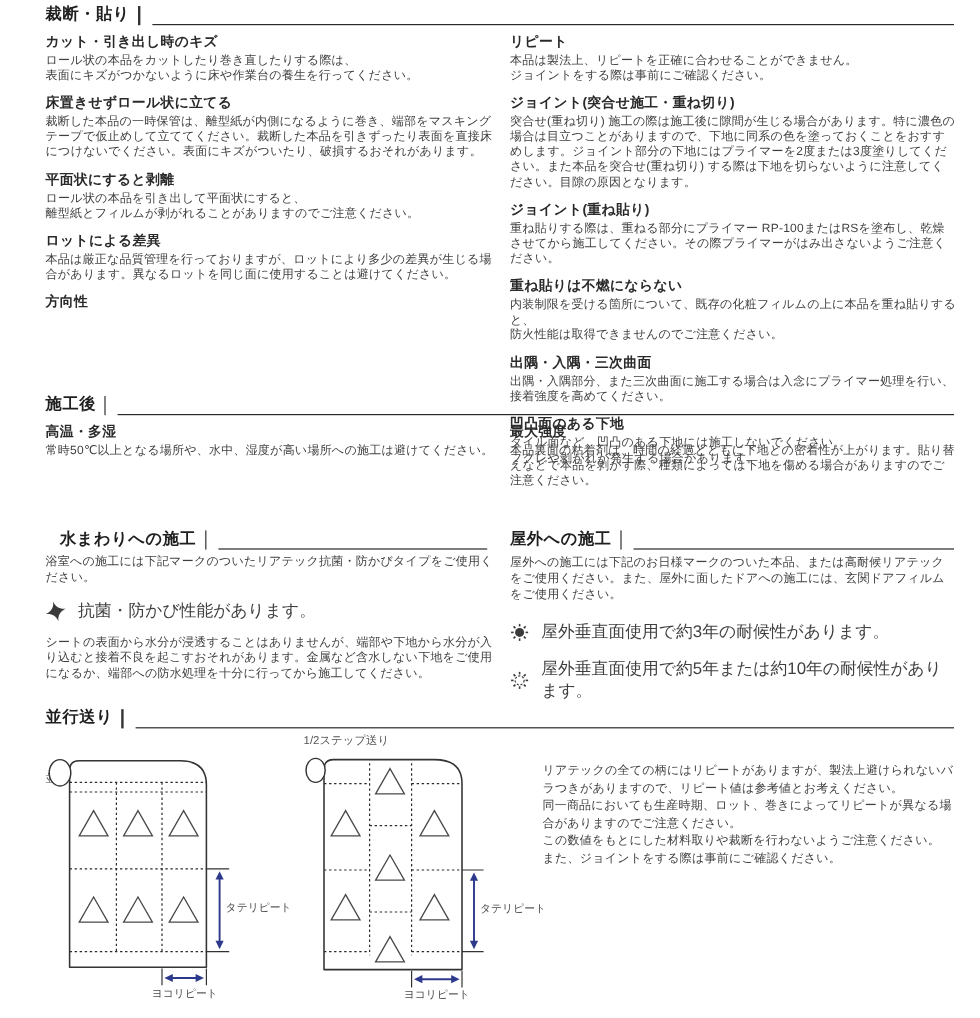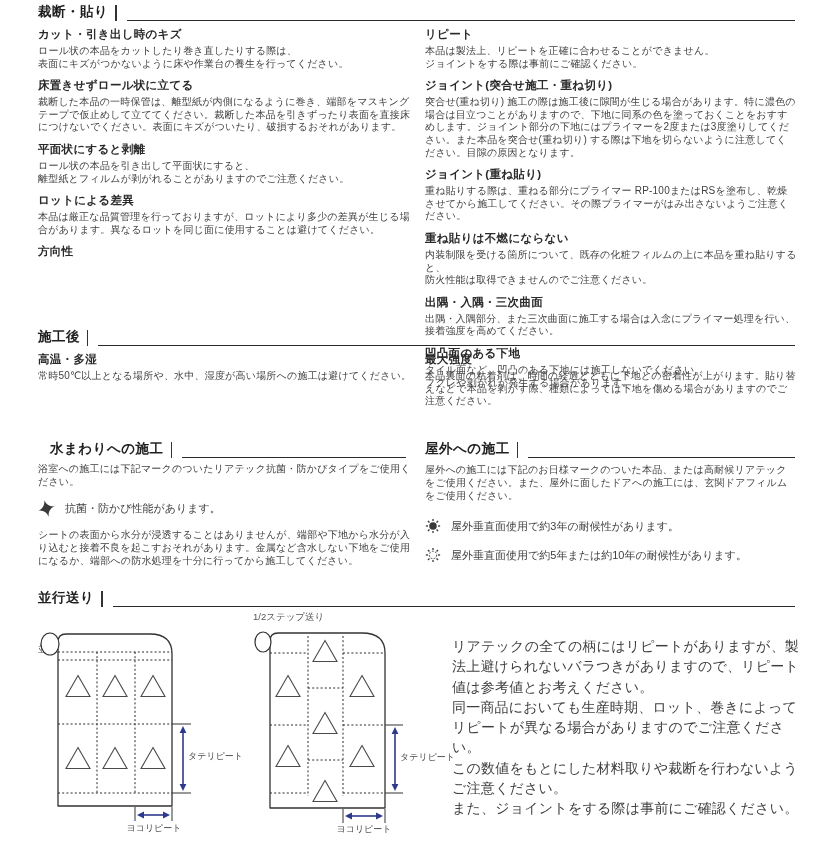--- a/index.html
+++ b/index.html
@@ -19,35 +19,35 @@
   .sec-sep{width:1.2px;height:16px;background:#333;margin:0 10px 0 7px;flex:none;}
   .sec-rule{flex:1;height:1.2px;background:var(--line);}
 
   
   .col{position:absolute;}
   .item{margin-bottom:8px;}
   .item h3{margin:0 0 3px 0;font-size:11.5px;font-weight:bold;color:#2a2a2a;letter-spacing:.3px;}
   .item p{margin:0;font-size:10px;line-height:1.26;white-space:pre-line;letter-spacing:.2px;}
   .body-text{font-size:10px;line-height:1.3;white-space:pre-line;letter-spacing:.2px;}
 
-  .mark-row{display:flex;align-items:center;gap:10px;font-size:11px;margin-top:11px;}
+  .mark-row{display:flex;align-items:center;gap:10px;font-size:14px;margin-top:11px;}
   .mark-row .icn{flex:none;display:inline-flex;}
 
   
   .diagram-label{position:absolute;font-size:9.5px;color:#555;}
   svg{overflow:visible;display:block;}
   .dsvg{position:absolute;}
   .dot{stroke:#2b2b2b;stroke-width:1;stroke-dasharray:2 2.2;fill:none;}
   .thin{stroke:#333;stroke-width:1;}
   .sheet{fill:#fff;stroke:#333;stroke-width:1.3;stroke-linejoin:round;}
   .tri{fill:#fff;stroke:#4a4a4a;stroke-width:1.1;}
   .arrow{stroke:var(--accent-arrow);stroke-width:1.6;}
   .ah{fill:var(--accent-arrow);}
   .dlabel{font-size:9px;fill:#4a4a4a;font-family:"Liberation Sans","DejaVu Sans",sans-serif;}
-  .note{position:absolute;font-size:14px;line-height:1.45;white-space:pre-line;letter-spacing:.2px;}
+  .note{position:absolute;font-size:10px;line-height:1.45;white-space:pre-line;letter-spacing:.2px;}
 </style>
 </head>
 <body>
 
 <div id="page">
 
   <div class="sec-head" style="left:38px;top:3px;width:757px;">
     <span class="sec-title">裁断・貼り</span>
     <span class="sec-sep"></span>
     <span class="sec-rule"></span>

